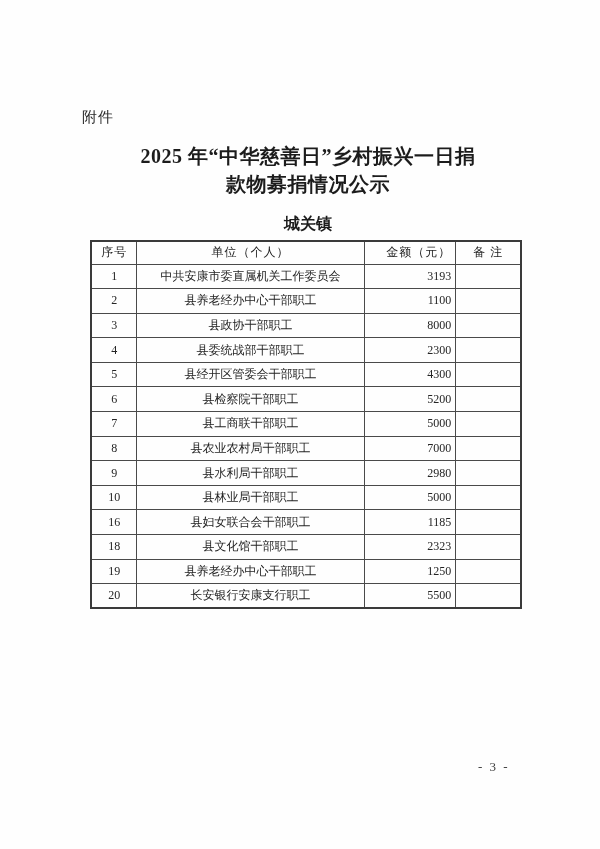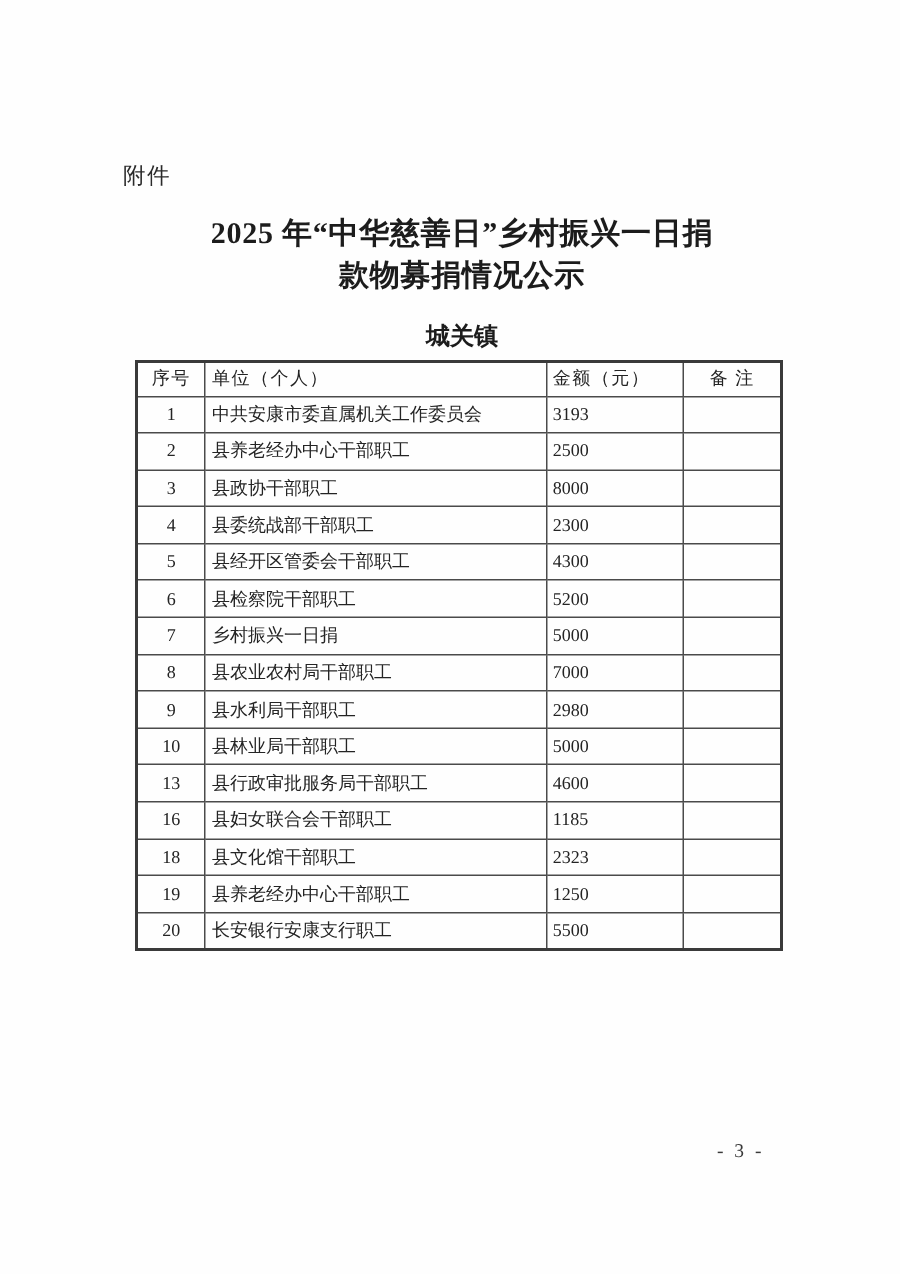--- a/index.html
+++ b/index.html
@@ -61,22 +61,22 @@
     font-weight: normal;
     white-space: nowrap;
     overflow: hidden;
   }
   table.donation-table { border: 2px solid #3a3a3a; }
   table.donation-table thead th {
     height: 23px;
     letter-spacing: 1px;
   }
   .col-no     { width: 45px;  text-align: center; }
-  .col-unit   { width: 223px; text-align: left; padding-left: 6px; }
-  .col-amount { width: 90px;  text-align: left; }
+  .col-unit   { width: 223px; text-align: center; padding-left: 6px; }
+  .col-amount { width: 90px;  text-align: right; }
   .col-note   { width: 64px;  text-align: center; }
   .page-number {
     position: absolute;
     left: 478px; top: 759px;
     font-size: 13px;
     letter-spacing: 2px;
     color: #3a3a3a;
   }
 </style>
 </head>
@@ -105,21 +105,21 @@
     <tbody>
         <tr>
           <td class="col-no">1</td>
           <td class="col-unit">中共安康市委直属机关工作委员会</td>
           <td class="col-amount">3193</td>
           <td class="col-note"></td>
         </tr>
         <tr>
           <td class="col-no">2</td>
           <td class="col-unit">县养老经办中心干部职工</td>
-          <td class="col-amount">2500</td>
+          <td class="col-amount">1100</td>
           <td class="col-note"></td>
         </tr>
         <tr>
           <td class="col-no">3</td>
           <td class="col-unit">县政协干部职工</td>
           <td class="col-amount">8000</td>
           <td class="col-note"></td>
         </tr>
         <tr>
           <td class="col-no">4</td>
@@ -134,46 +134,40 @@
           <td class="col-note"></td>
         </tr>
         <tr>
           <td class="col-no">6</td>
           <td class="col-unit">县检察院干部职工</td>
           <td class="col-amount">5200</td>
           <td class="col-note"></td>
         </tr>
         <tr>
           <td class="col-no">7</td>
-          <td class="col-unit">乡村振兴一日捐</td>
+          <td class="col-unit">县工商联干部职工</td>
           <td class="col-amount">5000</td>
           <td class="col-note"></td>
         </tr>
         <tr>
           <td class="col-no">8</td>
           <td class="col-unit">县农业农村局干部职工</td>
           <td class="col-amount">7000</td>
           <td class="col-note"></td>
         </tr>
         <tr>
           <td class="col-no">9</td>
           <td class="col-unit">县水利局干部职工</td>
           <td class="col-amount">2980</td>
           <td class="col-note"></td>
         </tr>
         <tr>
           <td class="col-no">10</td>
           <td class="col-unit">县林业局干部职工</td>
           <td class="col-amount">5000</td>
-          <td class="col-note"></td>
-        </tr>
-        <tr>
-          <td class="col-no">13</td>
-          <td class="col-unit">县行政审批服务局干部职工</td>
-          <td class="col-amount">4600</td>
           <td class="col-note"></td>
         </tr>
         <tr>
           <td class="col-no">16</td>
           <td class="col-unit">县妇女联合会干部职工</td>
           <td class="col-amount">1185</td>
           <td class="col-note"></td>
         </tr>
         <tr>
           <td class="col-no">18</td>

